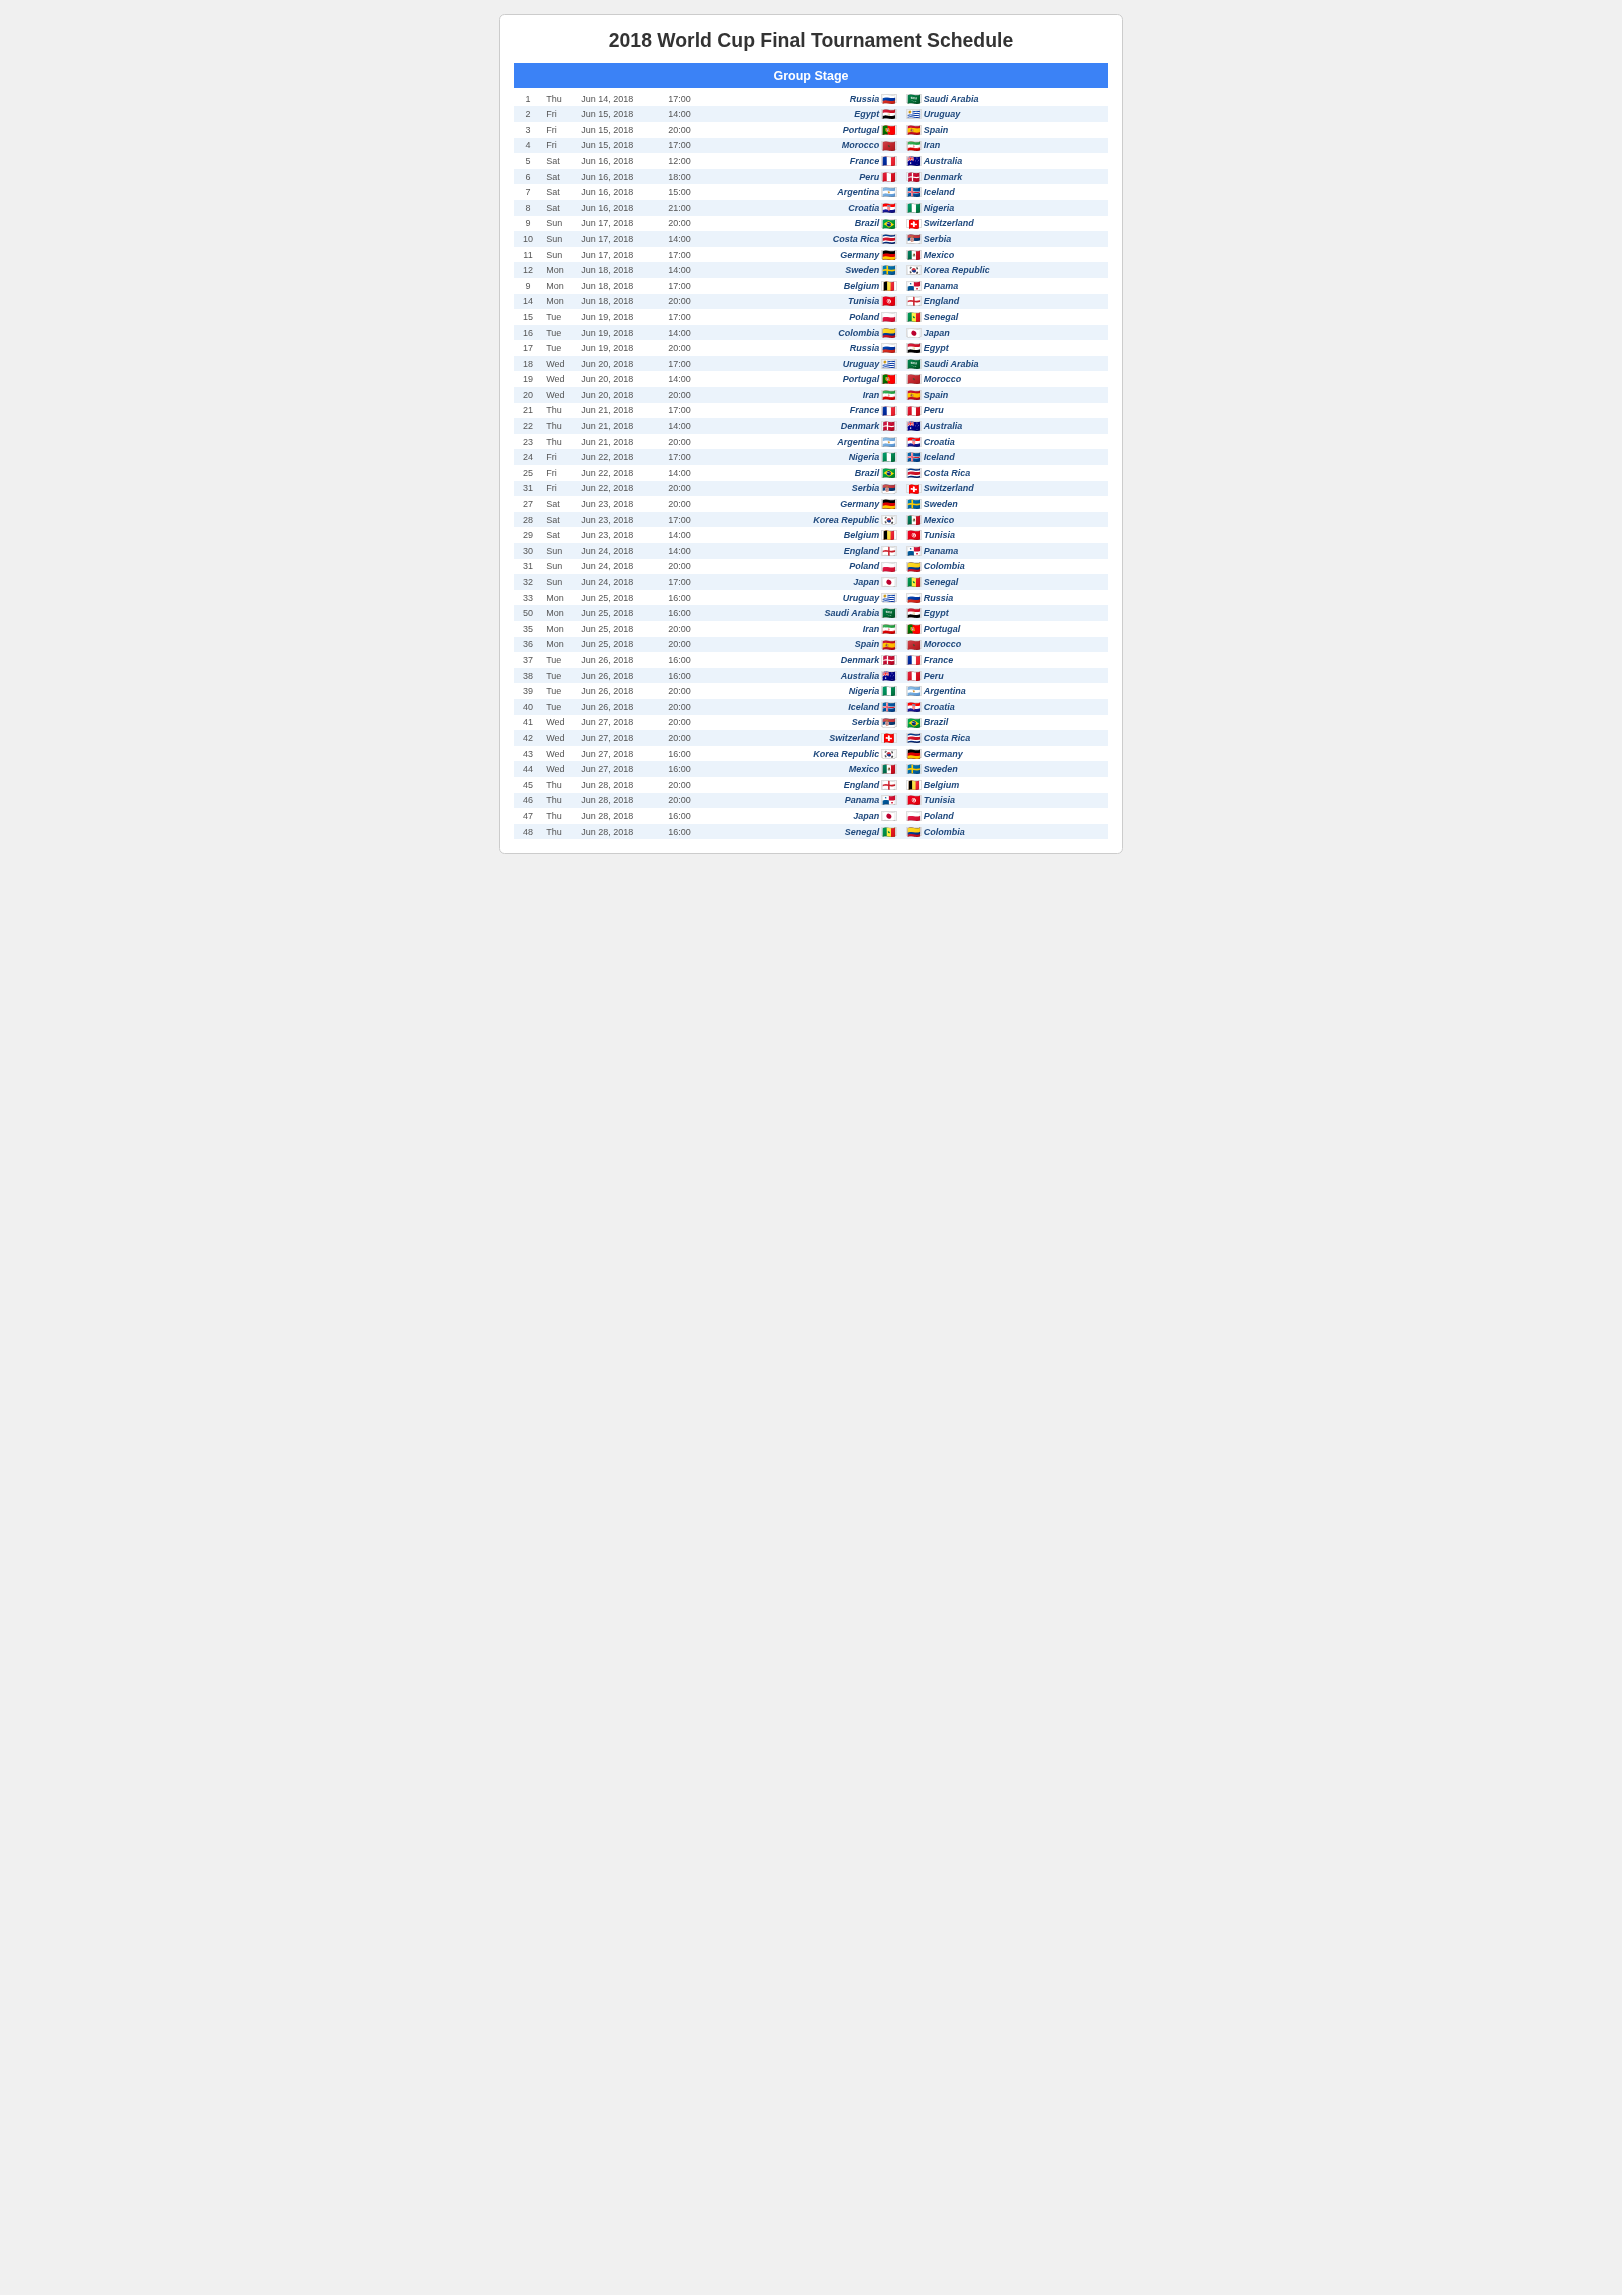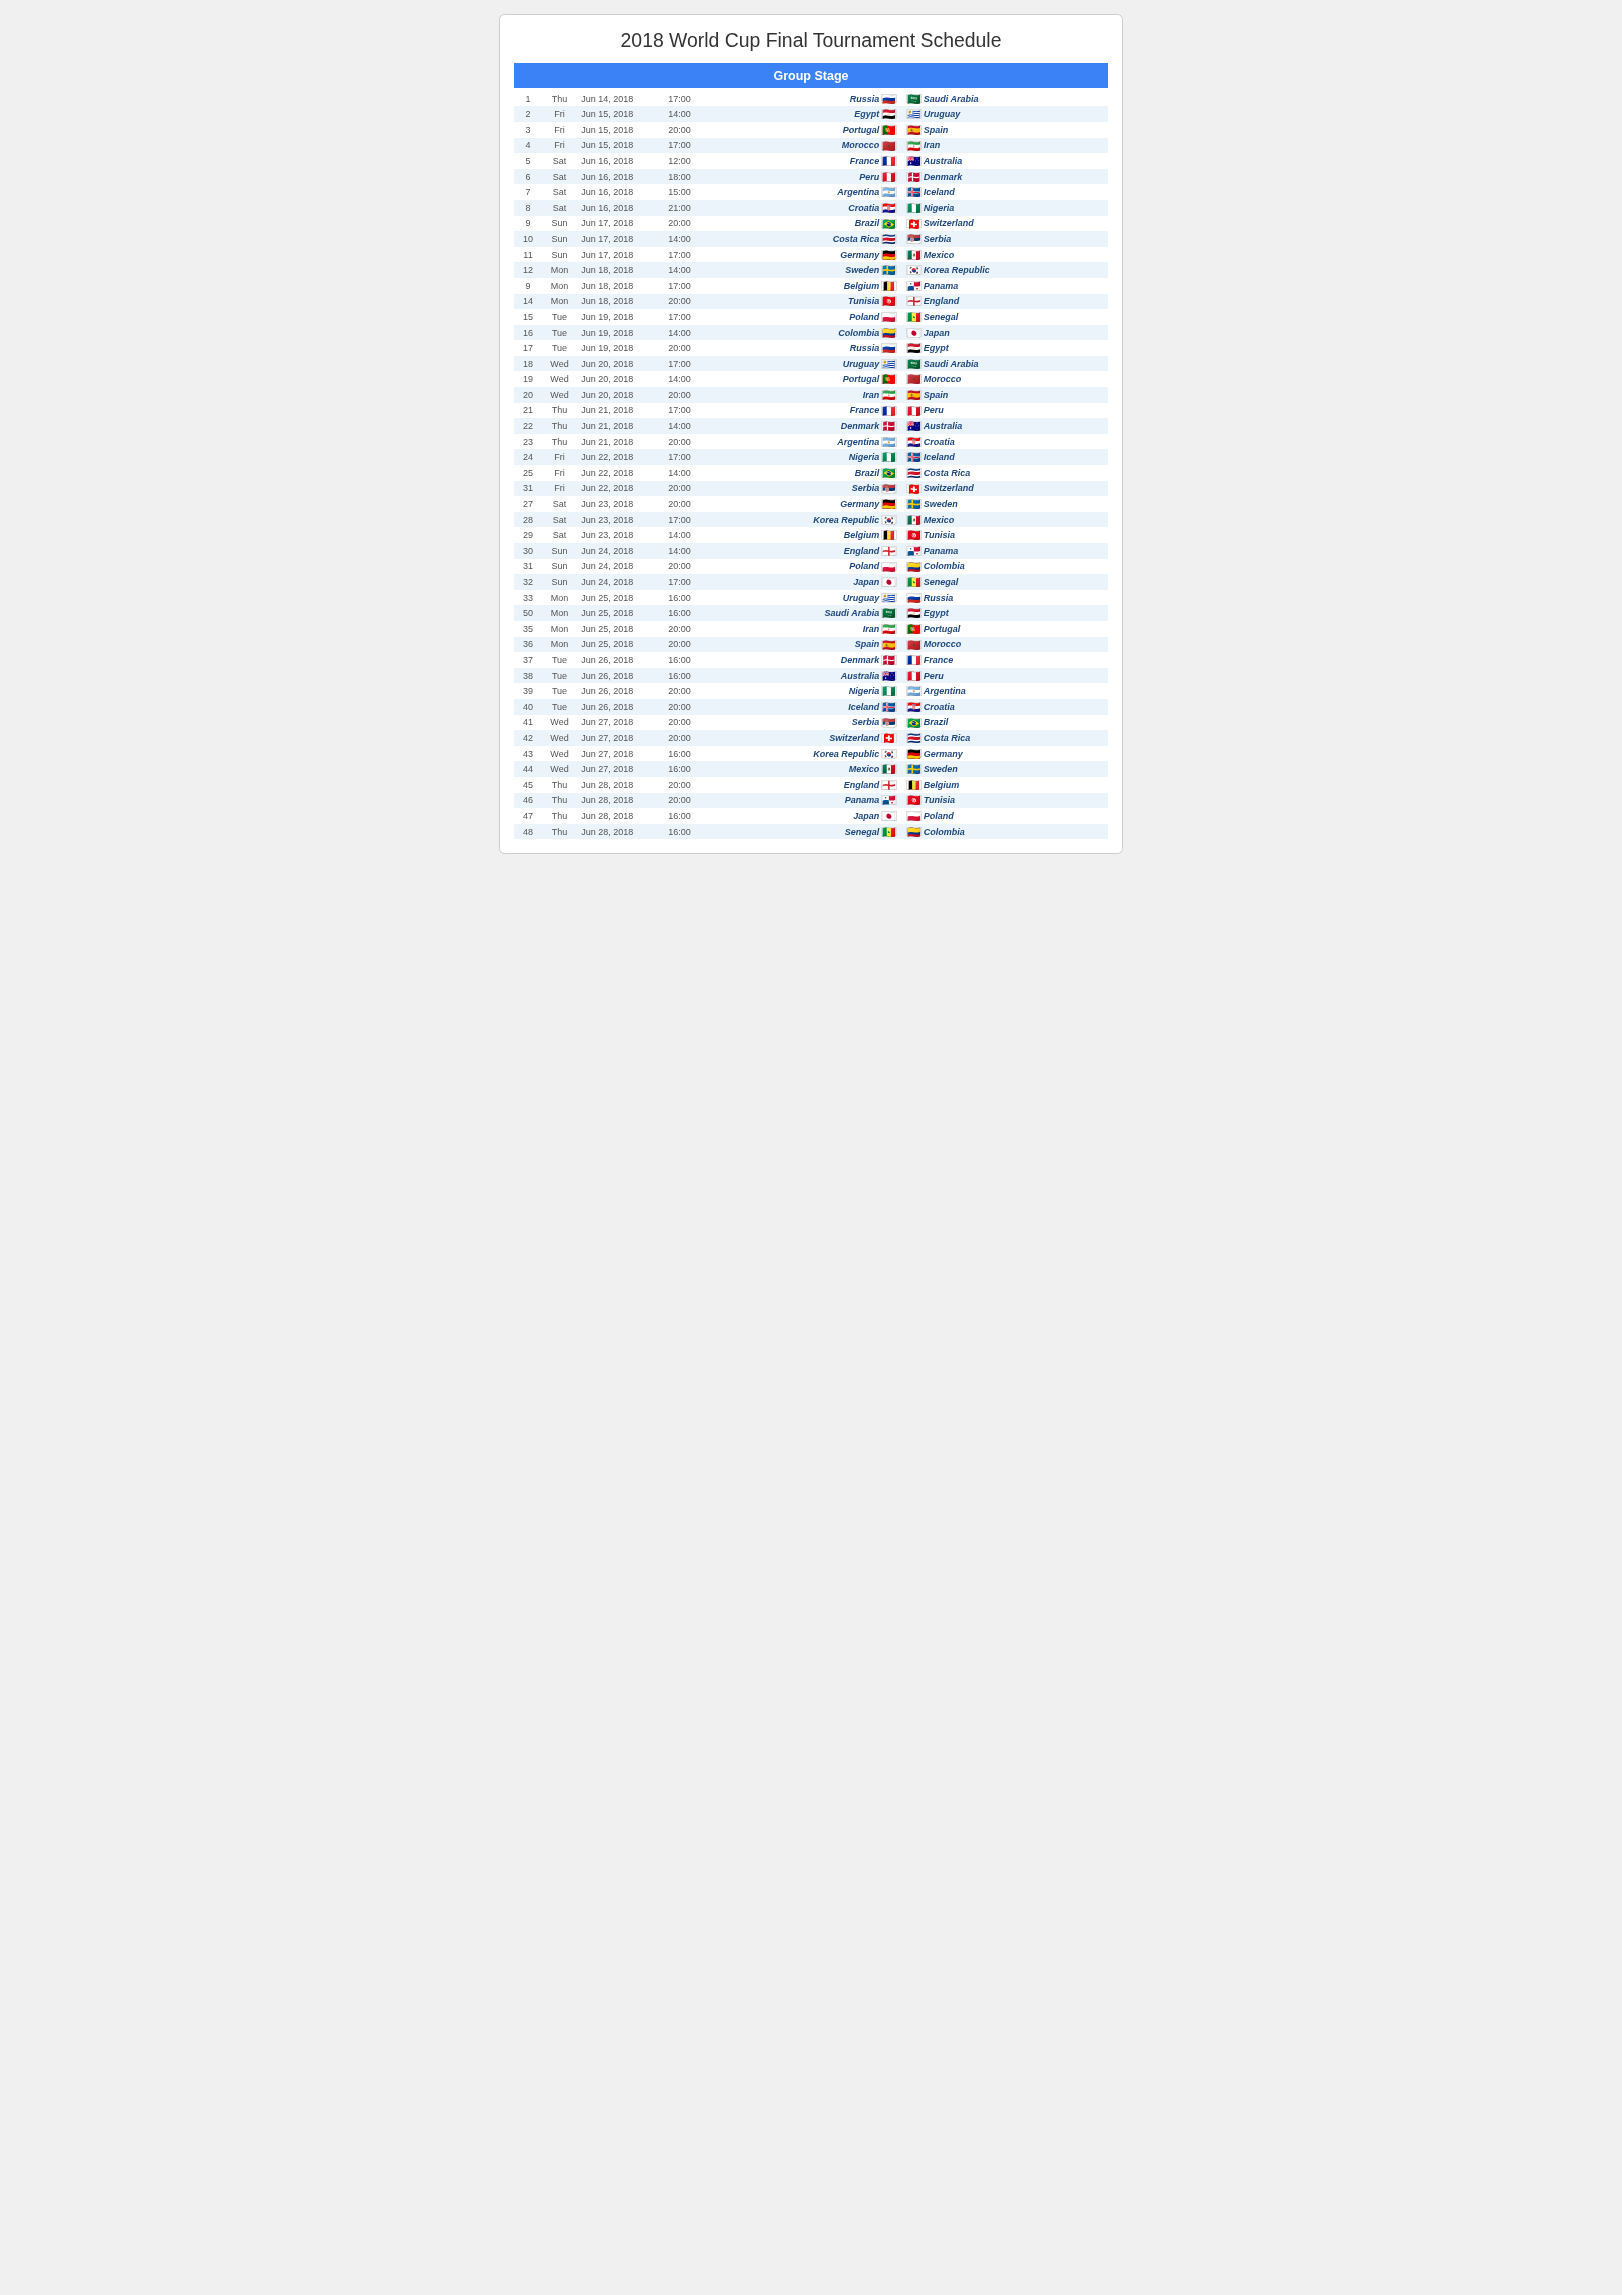--- a/index.html
+++ b/index.html
@@ -14,21 +14,21 @@
     .container {
       background: white;
       border: 1.4px solid #ccc;
       border-radius: 5.5px;
       width: 624px;
       padding: 14px;
     }
     .main-title {
       text-align: center;
       font-size: 19.4px;
-      font-weight: normal;
+      font-weight: bold;
       color: #333;
       margin-bottom: 11px;
     }
     .stage-header {
       background: #3b82f6;
       color: white;
       text-align: center;
       font-size: 12.5px;
       font-weight: bold;
       padding: 5.5px;
@@ -39,21 +39,21 @@
       border-collapse: collapse;
     }
     tr:nth-child(even) { background: #EBF3FB; }
     tr:nth-child(odd) { background: white; }
     td {
       padding: 2.8px 4.2px;
       font-size: 9px;
       color: #333;
     }
     .col-num { width: 28px; text-align: center; color: #555; }
-    .col-day { width: 35px; text-align: center; color: #555; }
+    .col-day { width: 35px; color: #555; }
     .col-date { width: 76px; text-align: left; color: #555; }
     .col-time { width: 42px; text-align: right; color: #555; }
     .team-name {
       font-style: italic;
       font-weight: 600;
       color: #1F497D;
     }
     .flag {
       display: inline-block;
       width: 15.3px;

